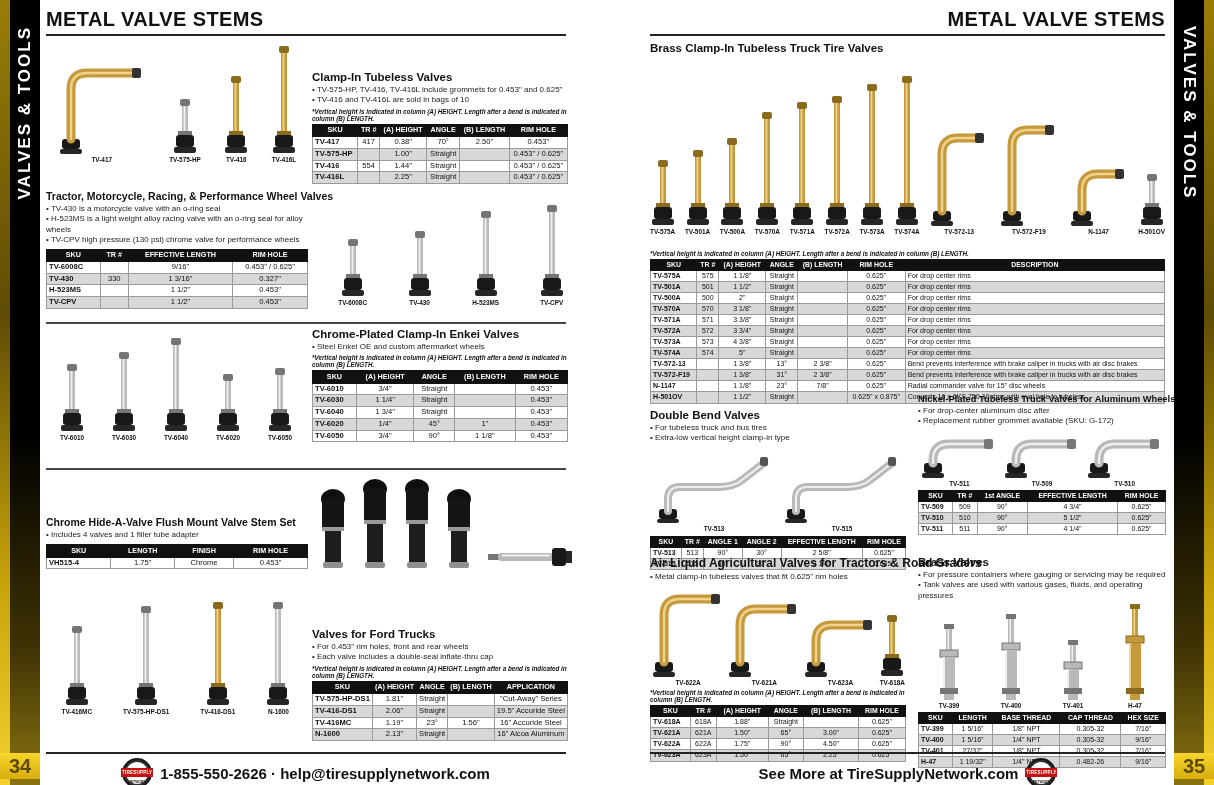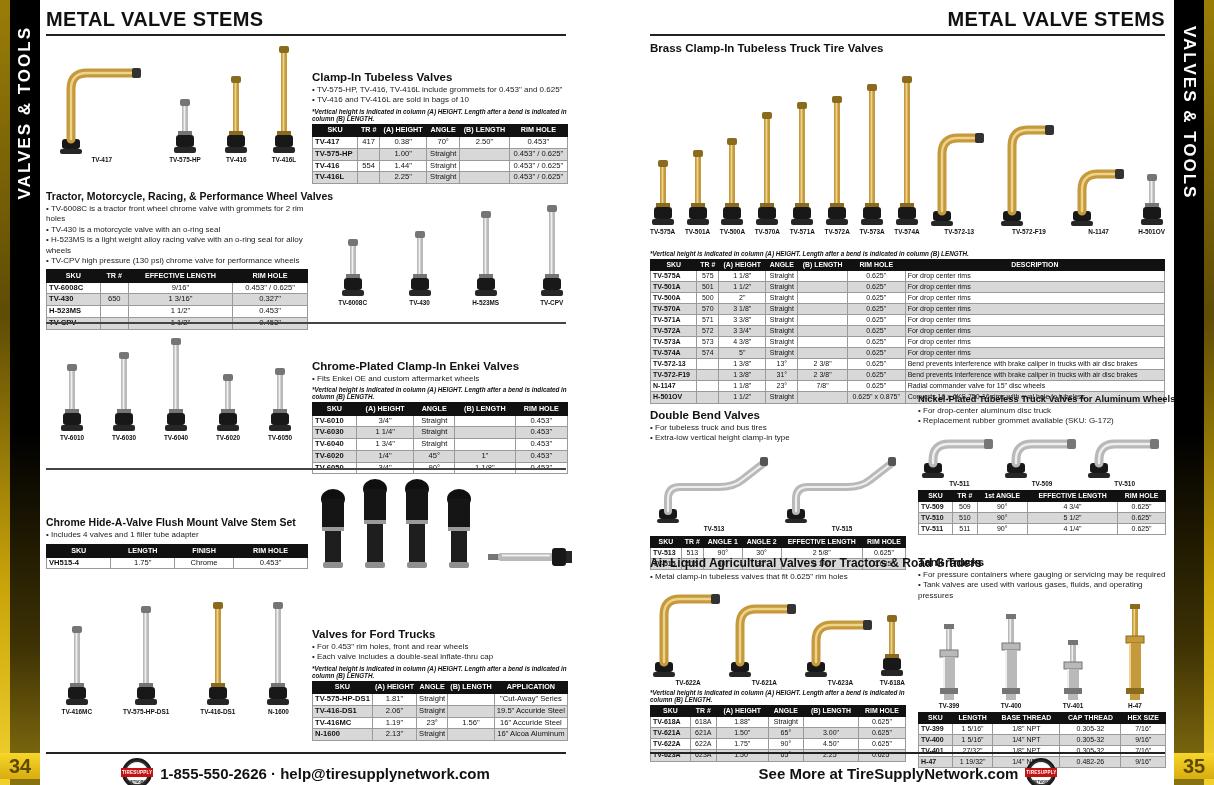--- a/index.html
+++ b/index.html
@@ -192,21 +192,20 @@
             <td></td>
             <td>0.453" / 0.625"</td>
           </tr>
         </tbody>
       </table>
   </div>
 
   <div class="block" style="left:46px;top:190px;width:262px;">
     <h3 class="h-nowrap" style="font-size:10.5px;">Tractor, Motorcycle, Racing, &amp; Performance Wheel Valves</h3>
     <ul class="bullets">
-        <li>TV-6008C is a tractor front wheel chrome valve with grommets for 2 rim holes</li>
         <li>TV-430 is a motorcycle valve with an o-ring seal</li>
         <li>H-523MS is a light weight alloy racing valve with an o-ring seal for alloy wheels</li>
         <li>TV-CPV high pressure (130 psi) chrome valve for performance wheels</li>
       </ul>
     <table class="tbl" style="margin-top:3px;">
         <thead>
           <tr>
             <th>SKU</th>
             <th>TR #</th>
             <th>EFFECTIVE LENGTH</th>
@@ -215,21 +214,21 @@
         </thead>
         <tbody>
           <tr>
             <td class="sku">TV-6008C</td>
             <td></td>
             <td>9/16"</td>
             <td>0.453" / 0.625"</td>
           </tr>
           <tr>
             <td class="sku">TV-430</td>
-            <td>650</td>
+            <td>330</td>
             <td>1 3/16"</td>
             <td>0.327"</td>
           </tr>
           <tr>
             <td class="sku">H-523MS</td>
             <td></td>
             <td>1 1/2"</td>
             <td>0.453"</td>
           </tr>
           <tr>
@@ -343,24 +342,24 @@
             <rect x="9" y="7" width="6" height="34" fill="#b9b9b9"></rect>
             <rect x="10.6" y="7" width="1.8" height="34" fill="#efefef"></rect>
             <rect x="5" y="41" width="14" height="4" fill="#757575"></rect>
             <rect x="3" y="45" width="18" height="12" rx="3" fill="#181818"></rect>
             <rect x="1" y="57" width="22" height="6" rx="2" fill="#262626"></rect>
           </svg>
           <span class="plabel">TV-6050</span>
         </div>
       </div>
   </div>
-  <div class="block" style="left:312px;top:360px;width:256px;">
+  <div class="block" style="left:312px;top:328px;width:256px;">
     <h3>Chrome-Plated Clamp-In Enkei Valves</h3>
     <ul class="bullets">
-        <li>Fits Enkei OE and custom aftermarket wheels</li>
+        <li>Steel Enkei OE and custom aftermarket wheels</li>
       </ul>
     <div class="fn">*Vertical height is indicated in column (A) HEIGHT. Length after a bend is indicated in column (B) LENGTH.</div>
     <table class="tbl">
         <thead>
           <tr>
             <th>SKU</th>
             <th>(A) HEIGHT</th>
             <th>ANGLE</th>
             <th>(B) LENGTH</th>
             <th>RIM HOLE</th>
@@ -903,21 +902,21 @@
             <td>3 1/4"</td>
             <td>0.625"</td>
           </tr>
         </tbody>
       </table>
   </div>
 
   <div class="block" style="left:918px;top:394px;width:248px;">
     <h3 class="h-nowrap" style="font-size:9.3px;">Nickel-Plated Tubeless Truck Valves for Aluminum Wheels</h3>
     <ul class="bullets">
-        <li>For drop-center aluminum disc truck</li>
+        <li>For drop-center aluminum disc after</li>
         <li>Replacement rubber grommet available (SKU: G-172)</li>
       </ul>
     <div class="figrow" style="margin:3px 0;">
         <div class="fig">
           <svg width="78" height="48">
             <rect x="4" y="33" width="18" height="10" rx="3" fill="#181818"></rect>
             <rect x="2" y="43" width="22" height="5" rx="2" fill="#262626"></rect>
             <path d="M13 33 L13 30 Q13 14 29 14 L66 14" fill="none" stroke="#b9b9b9" stroke-width="9" stroke-linecap="round"></path>
             <path d="M13 33 L13 30 Q13 14 29 14 L66 14" fill="none" stroke="#efefef" stroke-width="2.4" stroke-linecap="round"></path>
             <rect x="64" y="9" width="9" height="10" rx="2" fill="#777"></rect>
@@ -1072,21 +1071,21 @@
             <td>1.50"</td>
             <td>65°</td>
             <td>2.25"</td>
             <td>0.625"</td>
           </tr>
         </tbody>
       </table>
   </div>
 
   <div class="block" style="left:918px;top:556px;width:248px;">
-    <h3>Tank Trucks</h3>
+    <h3>Brass Valves</h3>
     <ul class="bullets">
         <li>For pressure containers where gauging or servicing may be required</li>
         <li>Tank valves are used with various gases, fluids, and operating pressures</li>
       </ul>
     <div class="figrow" style="margin:3px 0;">
         <div class="fig">
           <svg width="26" height="76">
             <rect x="8" y="0" width="10" height="5" fill="#757575"></rect>
             <rect x="10" y="5" width="6" height="21" fill="#b9b9b9"></rect>
             <rect x="11.5" y="5" width="1.6" height="21" fill="#efefef"></rect>

